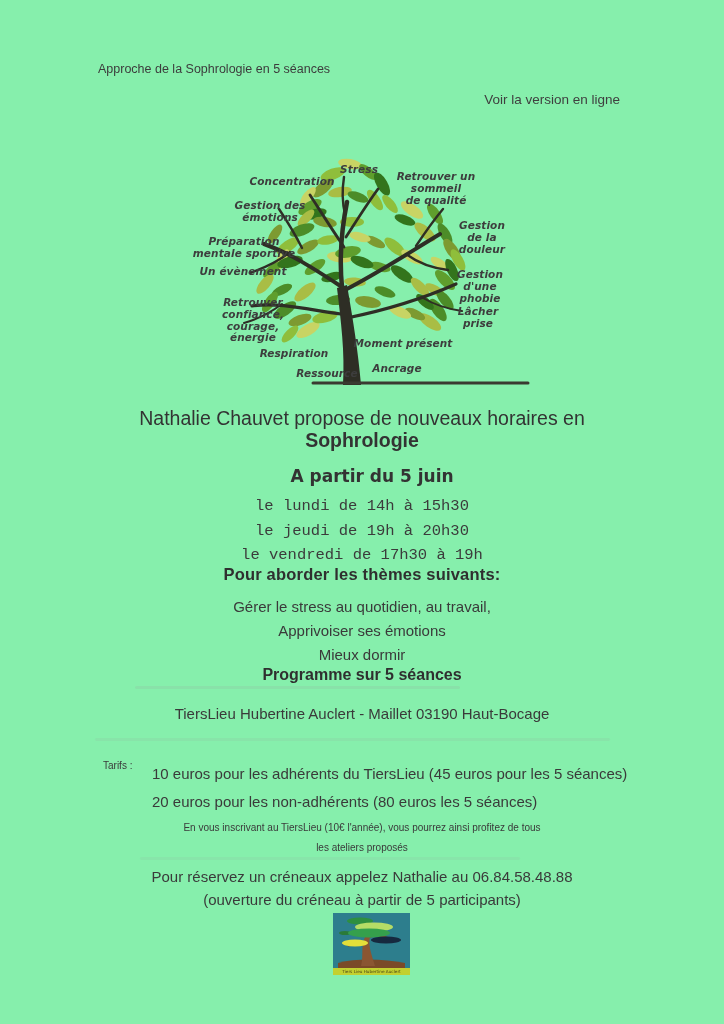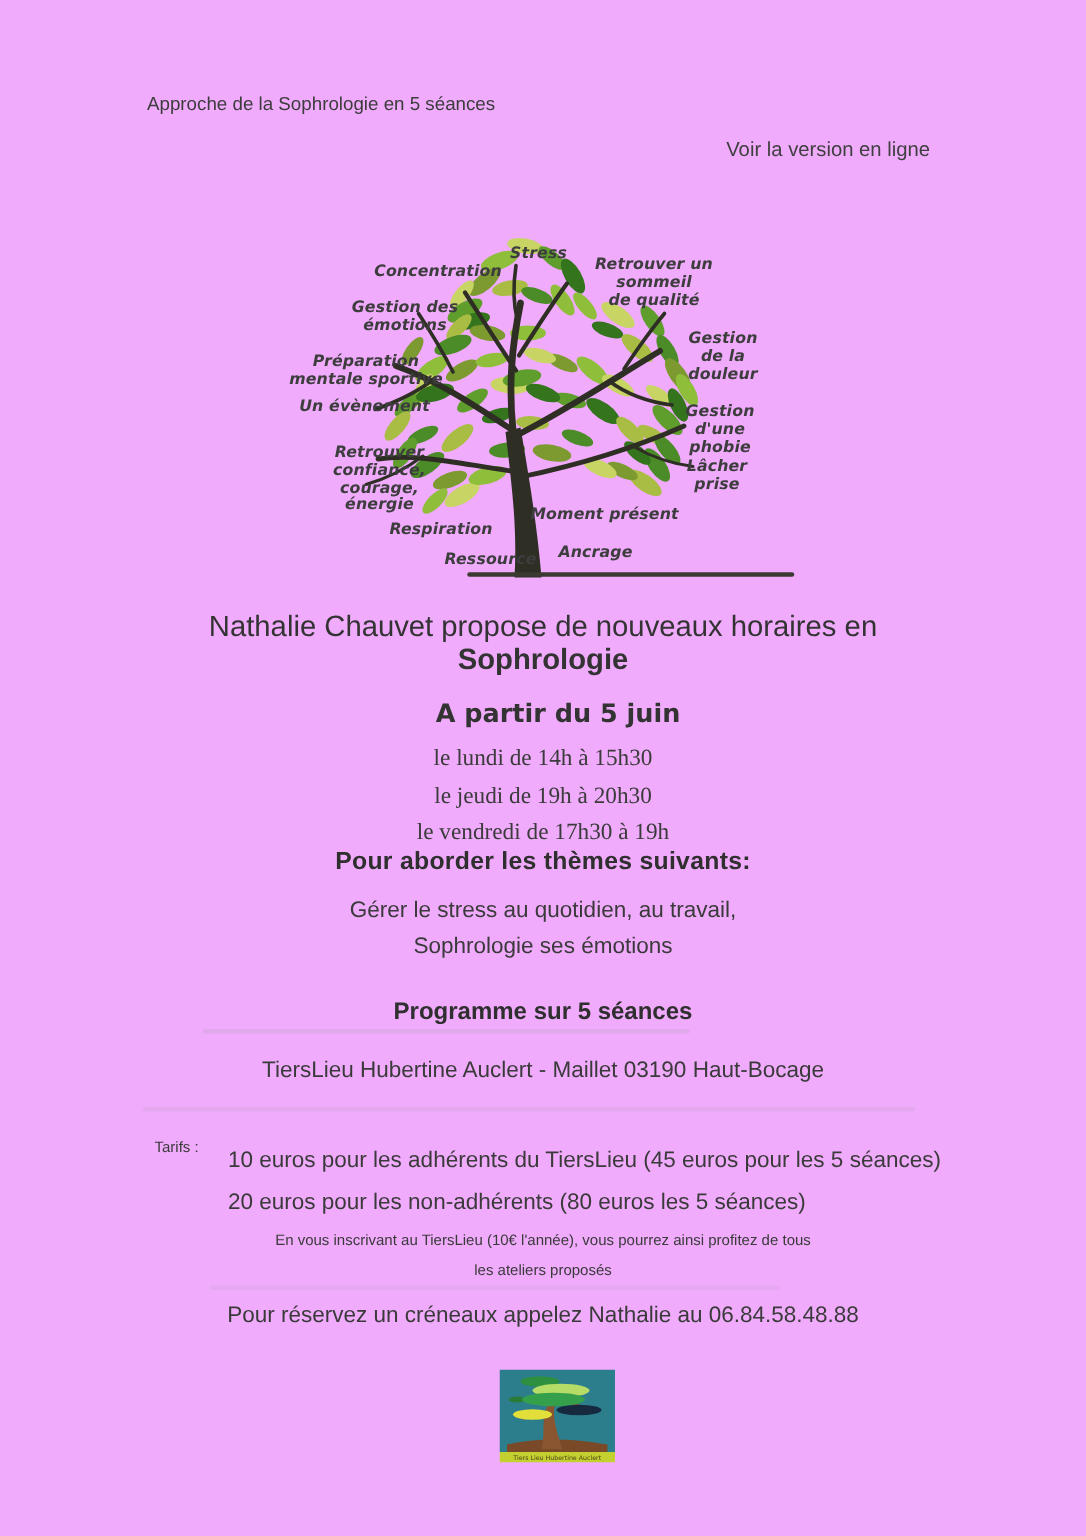--- a/index.html
+++ b/index.html
@@ -1,17 +1,17 @@
 <!DOCTYPE html>
 <html><head>
 <meta charset="utf-8">
 <style>
   html,body{margin:0;padding:0;background:#e8e8e8;}
   .page{
-    position:relative;width:724px;height:1024px;margin:0 auto;background:#f0abfc;
+    position:relative;width:724px;height:1024px;margin:0 auto;background:#86efac;
     font-family:"Liberation Sans",sans-serif;color:#3a3a3a;overflow:hidden;
   }
   .abs{position:absolute;}
   .centered{left:0;right:0;text-align:center;}
 
   .hdr-subject{top:62px;left:98px;font-size:12.5px;color:#3c3c3c;}
   .view-online{top:92px;right:104px;font-size:13.5px;color:#3f3f3f;text-decoration:none;cursor:pointer;}
 
   
   .tree{top:152px;left:190px;width:340px;height:240px;}
@@ -19,21 +19,21 @@
   .tl{
     position:absolute;transform:translate(-50%,-50%);
     white-space:pre-line;text-align:center;
     font:italic 700 10.5px/1.12 "DejaVu Sans",sans-serif;
     color:#3d3d3d;letter-spacing:.1px;
   }
 
   .title-block{top:407px;font-size:19.5px;line-height:22px;color:#333333;}
   .title-block b{font-weight:700;}
   .date-line{top:466px;font:700 17px "DejaVu Sans",sans-serif;color:#333333;padding-left:20px;}
-  .schedule{top:494px;font-family:Liberation Serif, serif;font-size:15.5px;line-height:24.5px;color:#3b3b3b;}
+  .schedule{top:494px;font-family:Liberation Mono, monospace;font-size:15.5px;line-height:24.5px;color:#3b3b3b;}
   .themes-heading{top:565px;font-size:16.5px;font-weight:700;color:#2f2f2f;letter-spacing:.2px;}
   .themes{top:595px;font-size:15px;line-height:24px;}
   .program-line{top:666px;font-size:16px;font-weight:700;color:#2f2f2f;}
   .location-line{top:705px;font-size:15px;}
 
   .tarifs-label{top:760px;left:103px;font-size:10px;}
   .tarifs-lines{top:760px;left:152px;font-size:15px;line-height:28px;}
 
   .membership{top:818px;font-size:10px;line-height:20px;white-space:pre-line;}
   .booking-line{top:868px;font-size:15px;}
@@ -179,37 +179,39 @@
   <div class="abs centered schedule">
     <div>le lundi de 14h à 15h30</div>
     <div>le jeudi de 19h à 20h30</div>
     <div>le vendredi de 17h30 à 19h</div>
   </div>
 
   <div class="abs centered themes-heading">Pour aborder  les thèmes suivants:</div>
 
   <div class="abs centered themes">
     <div>Gérer le stress au quotidien, au travail,</div>
-    <div>Sophrologie ses émotions</div>
+    <div>Apprivoiser ses émotions</div>
+    <div>Mieux dormir</div>
   </div>
 
   <div class="abs centered program-line">Programme sur 5 séances</div>
 
   <div class="abs centered location-line">TiersLieu Hubertine Auclert - Maillet 03190 Haut-Bocage</div>
 
   <div class="abs tarifs-label">Tarifs :</div>
   <div class="abs tarifs-lines">
     <div>10 euros pour les adhérents  du TiersLieu (45 euros pour les 5 séances)</div>
     <div>20 euros pour les non-adhérents (80 euros les 5 séances)</div>
   </div>
 
   <div class="abs centered membership">En vous inscrivant au TiersLieu (10€ l'année), vous pourrez ainsi profitez de tous
 les ateliers proposés</div>
 
   <div class="abs centered booking-line">Pour réservez un créneaux appelez Nathalie au 06.84.58.48.88</div>
+  <div class="abs centered booking-note">(ouverture du créneau à partir de 5 participants)</div>
 
   <div class="abs logo">
     <svg width="77" height="62" viewBox="0 0 77 62">
       <rect x="0" y="0" width="77" height="55" fill="#2d7e8d"></rect>
       <path d="M5,50 C25,45 50,46 72,50 L72,55 L5,55 Z" fill="#7a4a28"></path>
       <path d="M33,25 C42,21 50,22 59,27" stroke="#8a5632" stroke-width="2" fill="none"></path>
       <path d="M30,32 C24,30 20,31 15,33" stroke="#8a5632" stroke-width="1.5" fill="none"></path>
       <path d="M28,53 C31,42 27,33 33,22 C34,20 37,19 38,20 C34,30 38,40 42,53 Z" fill="#8a5632"></path>
       <ellipse cx="27" cy="8" rx="13" ry="3.5" fill="#2e8f40"></ellipse>
       <ellipse cx="12" cy="20" rx="6" ry="2" fill="#2a7a38"></ellipse>

